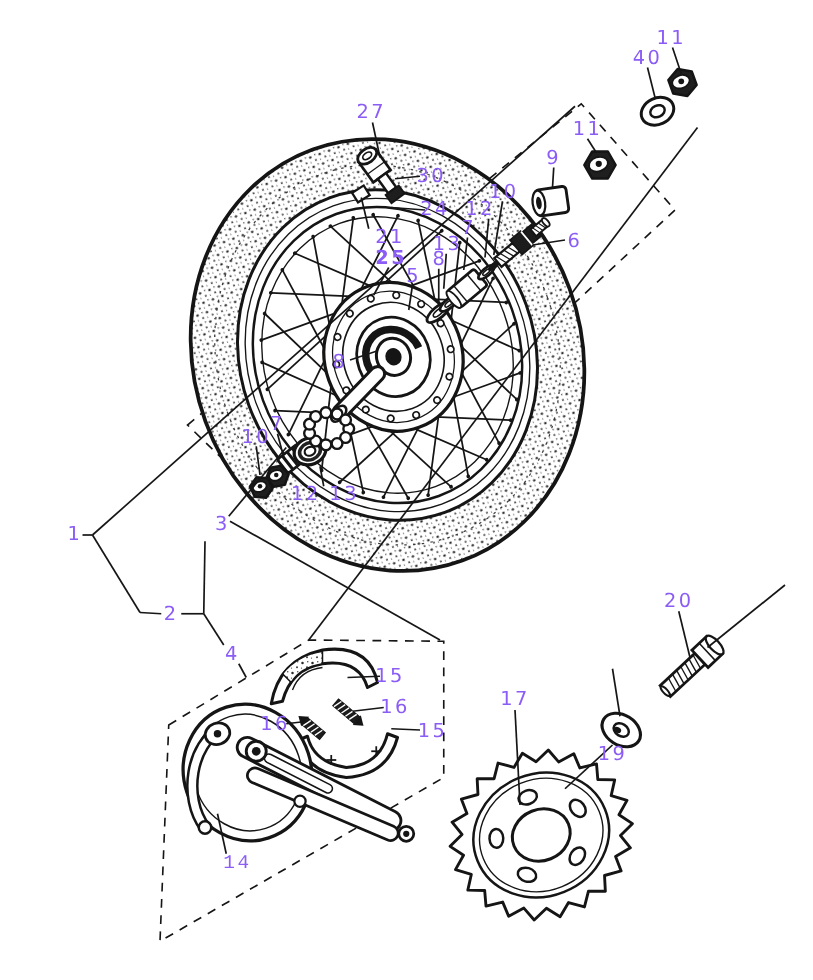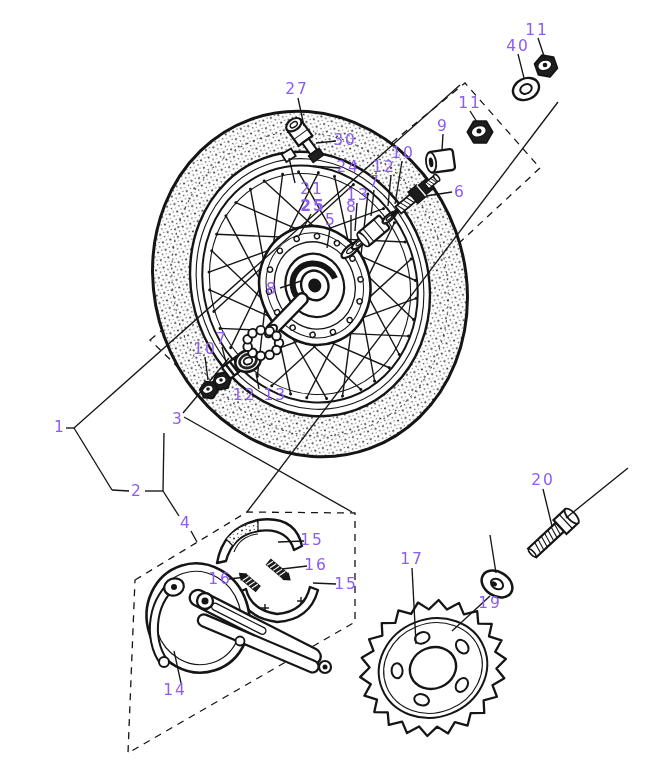--- a/index.html
+++ b/index.html
@@ -394,21 +394,21 @@
       <span class="plabel" style="left: 352px; top: 208px;">8</span>
       <span class="plabel" style="left: 272px; top: 290px;">8</span>
       <span class="plabel" style="left: 443px; top: 127px;">9</span>
       <span class="plabel" style="left: 403px; top: 154px;">10</span>
       <span class="plabel" style="left: 205px; top: 350px;">10</span>
       <span class="plabel" style="left: 537px; top: 31px;">11</span>
       <span class="plabel" style="left: 470px; top: 104px;">11</span>
       <span class="plabel" style="left: 384px; top: 168px;">12</span>
       <span class="plabel" style="left: 260px; top: 396px;">12 13</span>
       <span class="plabel" style="left: 358px; top: 196px;">13</span>
-      <span class="plabel" style="left: 175px; top: 691px;">14</span>
+      <span class="plabel" style="left: 190px; top: 691px; font-family: Liberation Mono, monospace;">14</span>
       <span class="plabel" style="left: 312px; top: 541px;">15</span>
       <span class="plabel" style="left: 346px; top: 585px;">15</span>
       <span class="plabel" style="left: 316px; top: 566px;">16</span>
       <span class="plabel" style="left: 220px; top: 580px;">16</span>
       <span class="plabel" style="left: 412px; top: 560px;">17</span>
       <span class="plabel" style="left: 543px; top: 481px;">20</span>
       <span class="plabel" style="left: 490px; top: 560px; margin-top: 44px;">19</span>
       <span class="plabel" style="left: 518px; top: 47px;">40</span>
       <span class="plabel" style="left: 312px; top: 190px;">21</span>
       <span class="plabel" style="left: 297px; top: 90px;">27</span>

